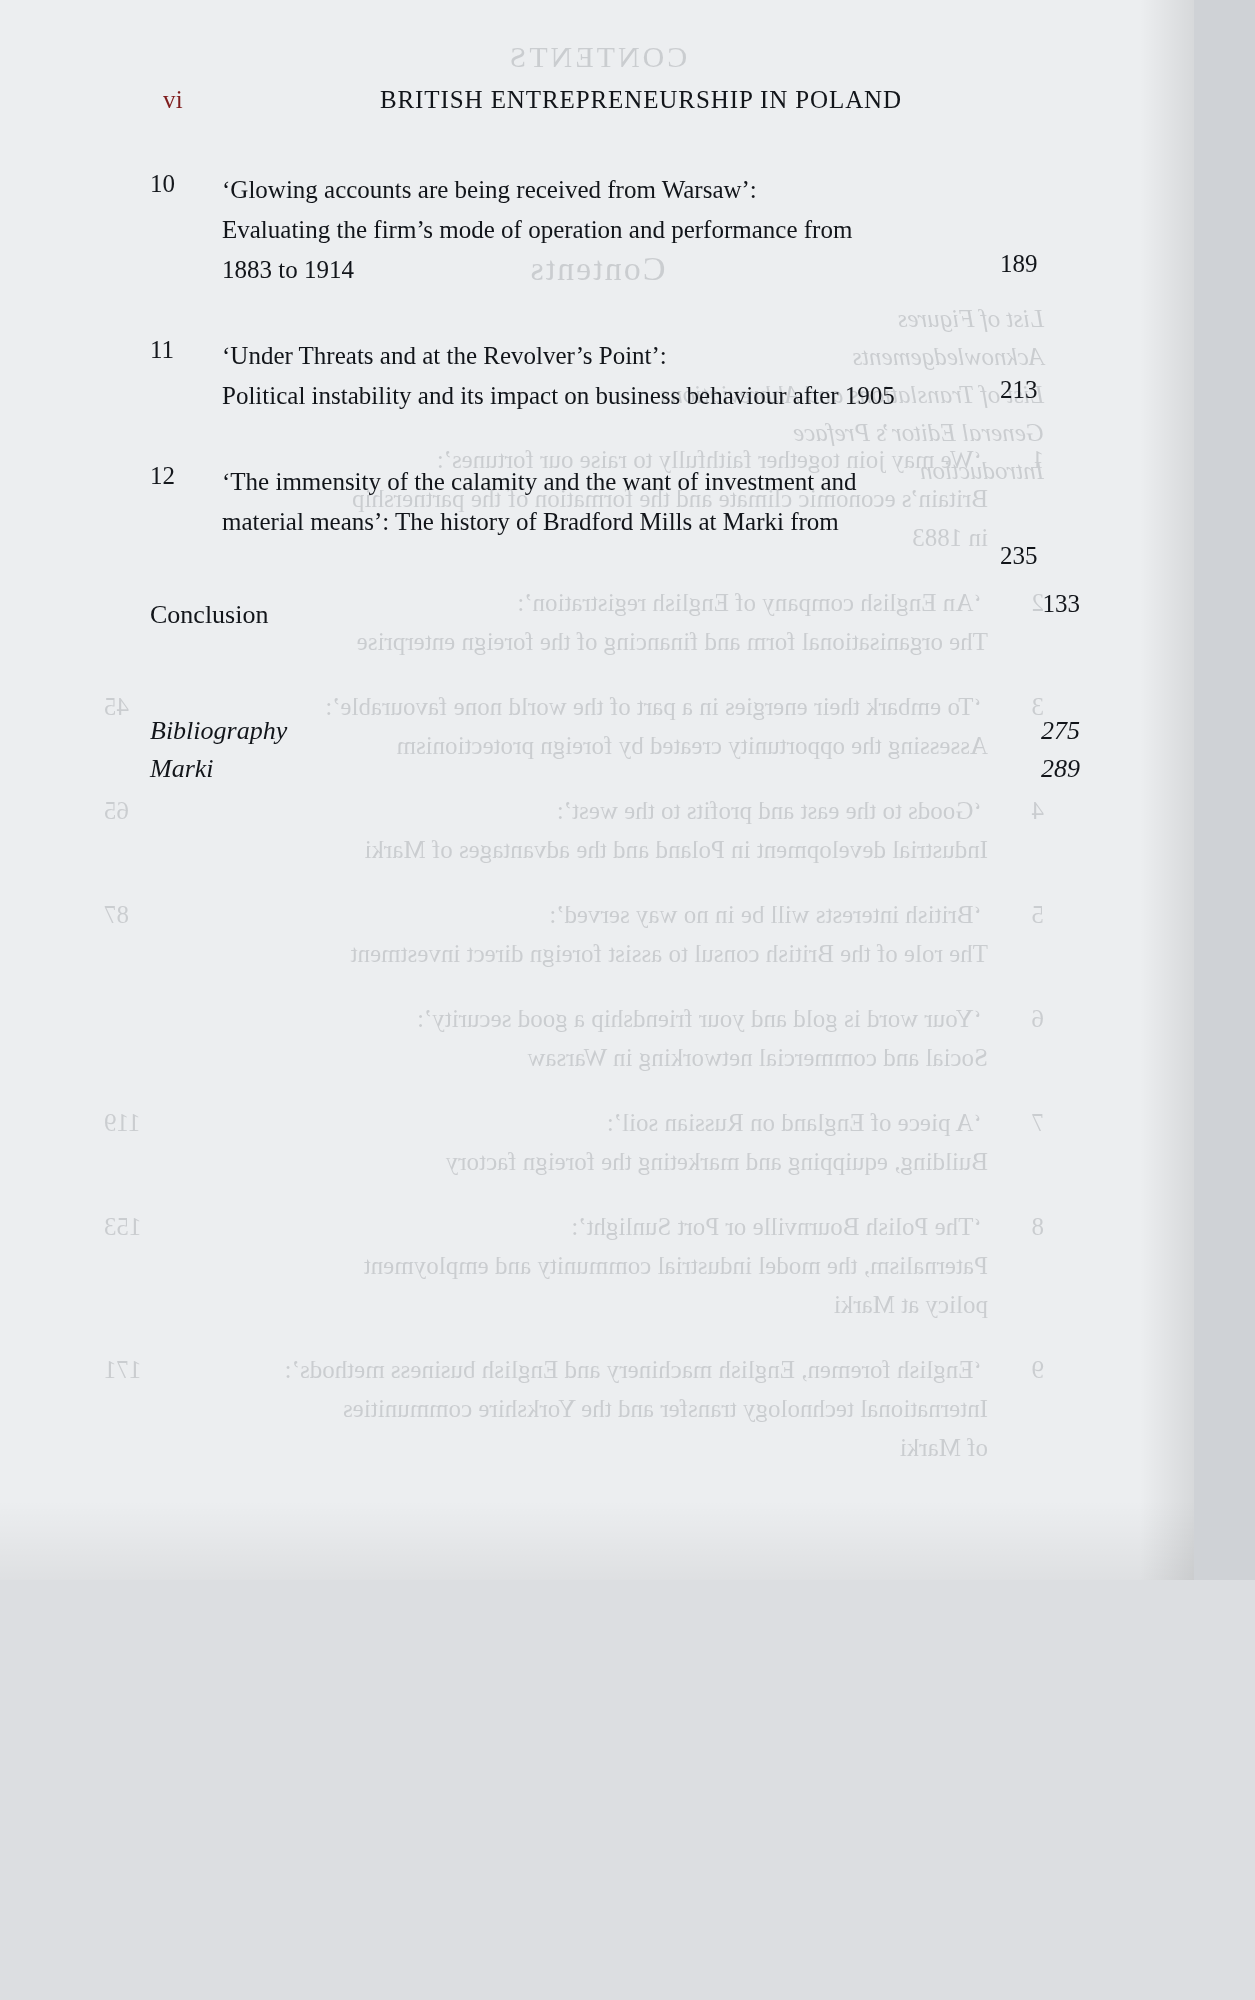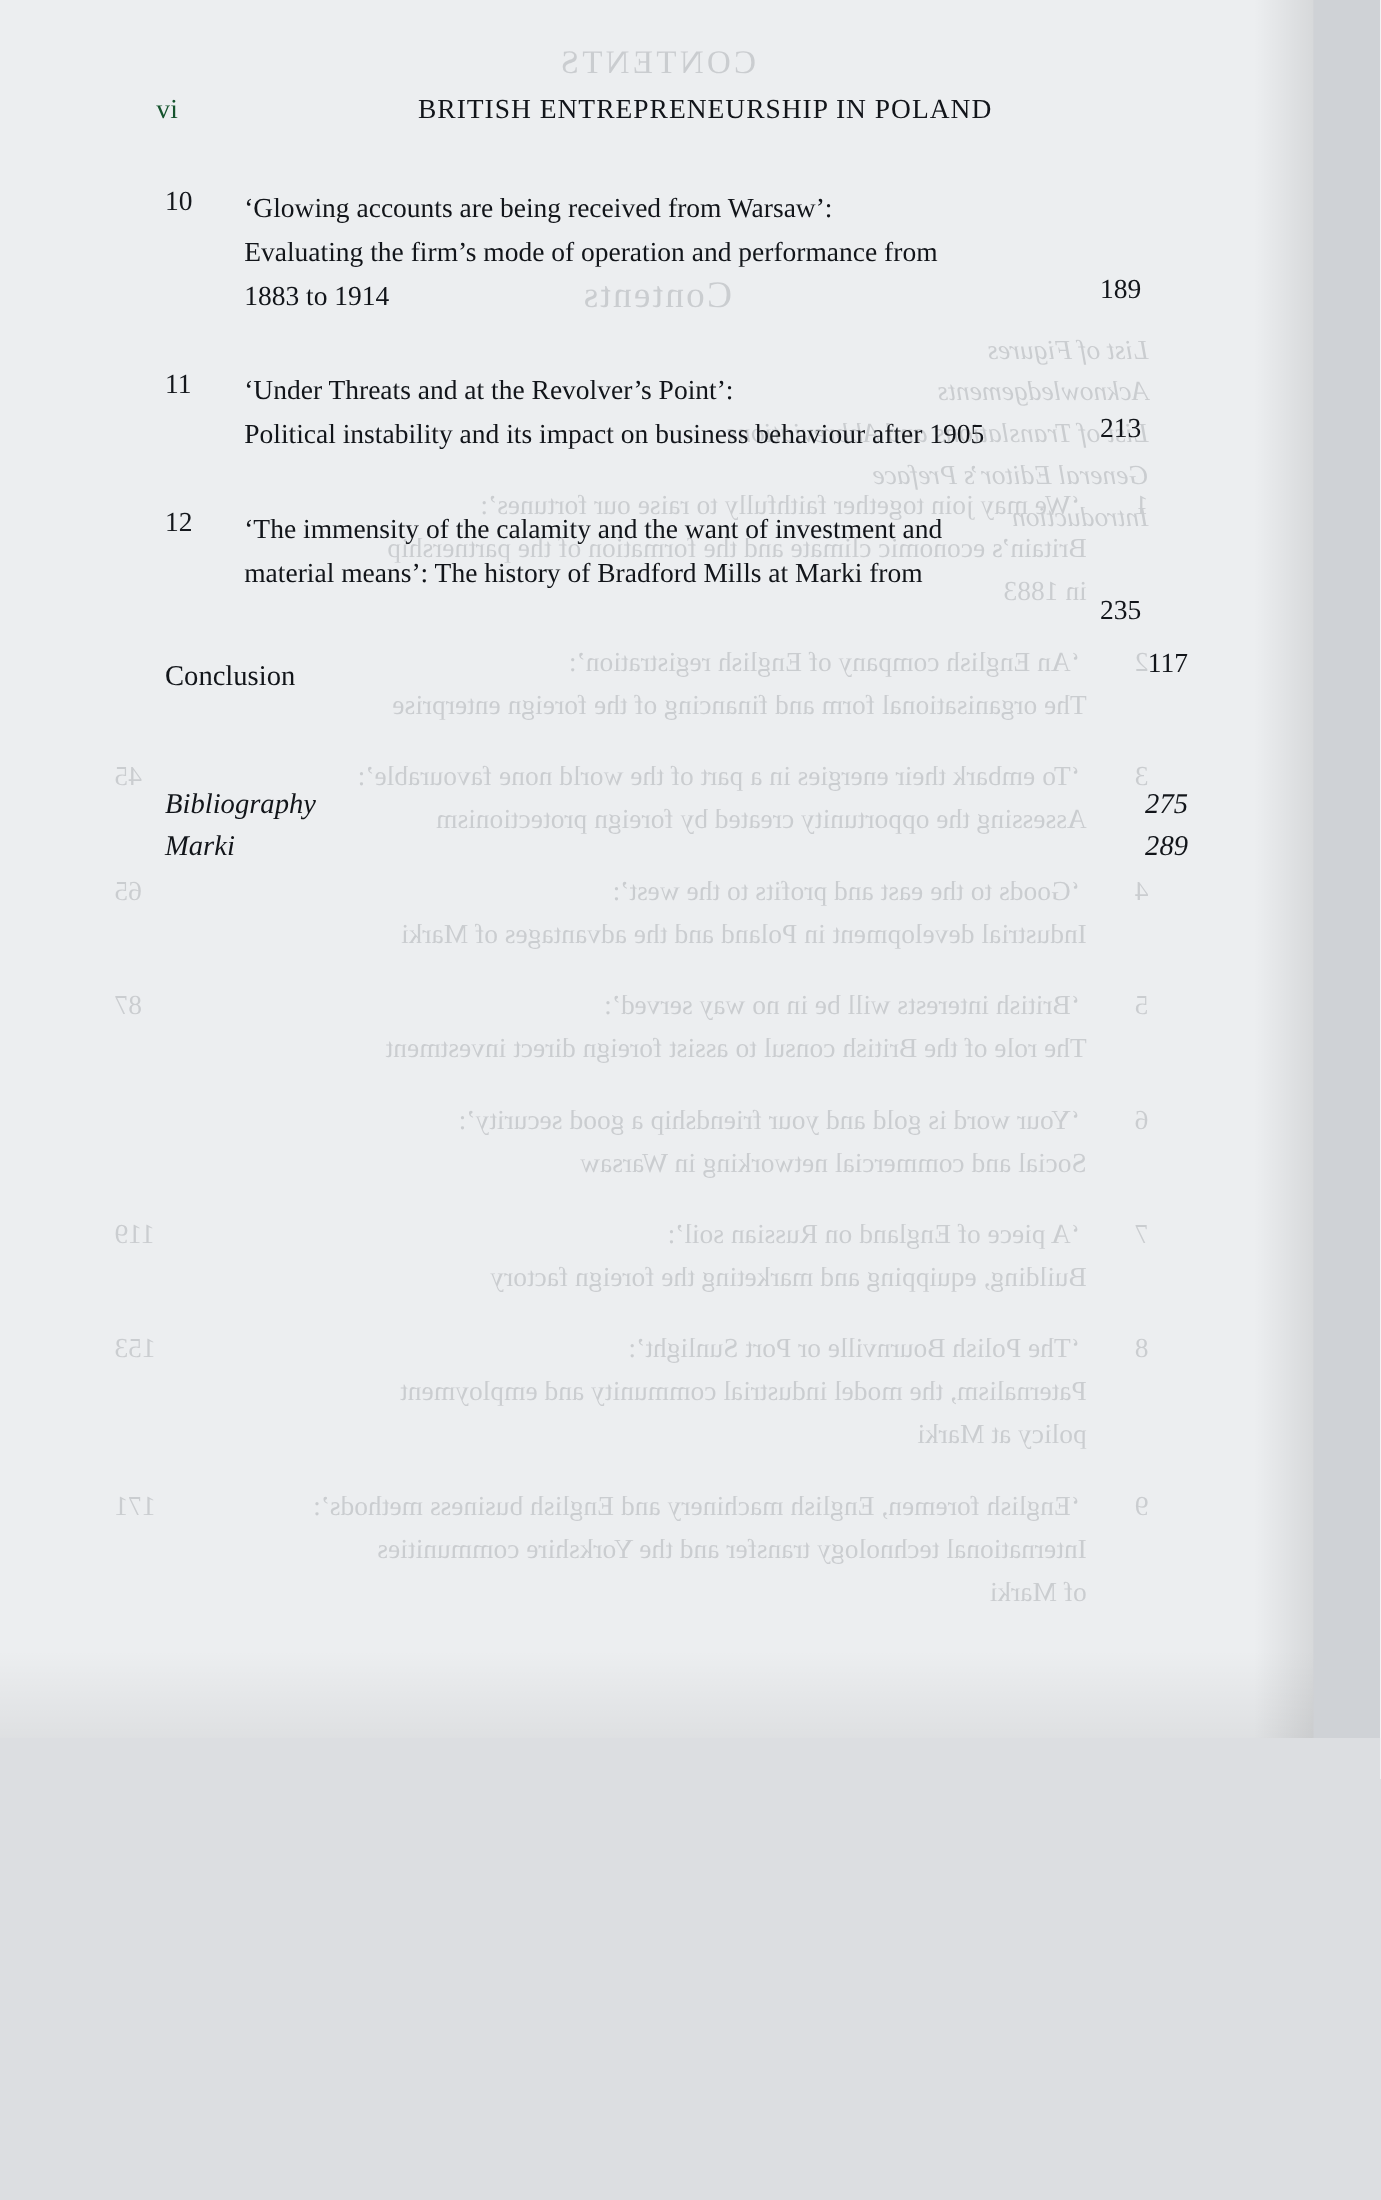--- a/index.html
+++ b/index.html
@@ -64,24 +64,24 @@
   
   .running-head {
     position: absolute;
     left: 0;
     top: 86px;
     width: 1194px;
     height: 34px;
   }
   .folio {
     position: absolute;
-    left: 142px;
-    top: 0;
-    font-size: 25px;
-    color: #14532d;
+    left: 163px;
+    top: 0;
+    font-size: 25px;
+    color: #7f1d1d;
     letter-spacing: 0.2px;
   }
   .head-title {
     position: absolute;
     left: 0;
     top: 0;
     width: 1194px;
     text-align: center;
     font-size: 25px;
     letter-spacing: 0.9px;
@@ -343,21 +343,21 @@
       <div class="num">12</div>
       <div class="lines">
         <div>‘The immensity of the calamity and the want of investment and</div>
         <div>material means’: The history of Bradford Mills at Marki from</div>
       </div>
       <div class="pg l3">235</div>
     </div>
 
     <div class="plain-entry">
       <span class="label">Conclusion</span>
-      <span class="pg">117</span>
+      <span class="pg">133</span>
     </div>
 
     <div class="back-matter">
       <div class="bm-row">
         <span class="label">Bibliography</span>
         <span class="pg">275</span>
       </div>
       <div class="bm-row">
         <span class="label">Marki</span>
         <span class="pg">289</span>

